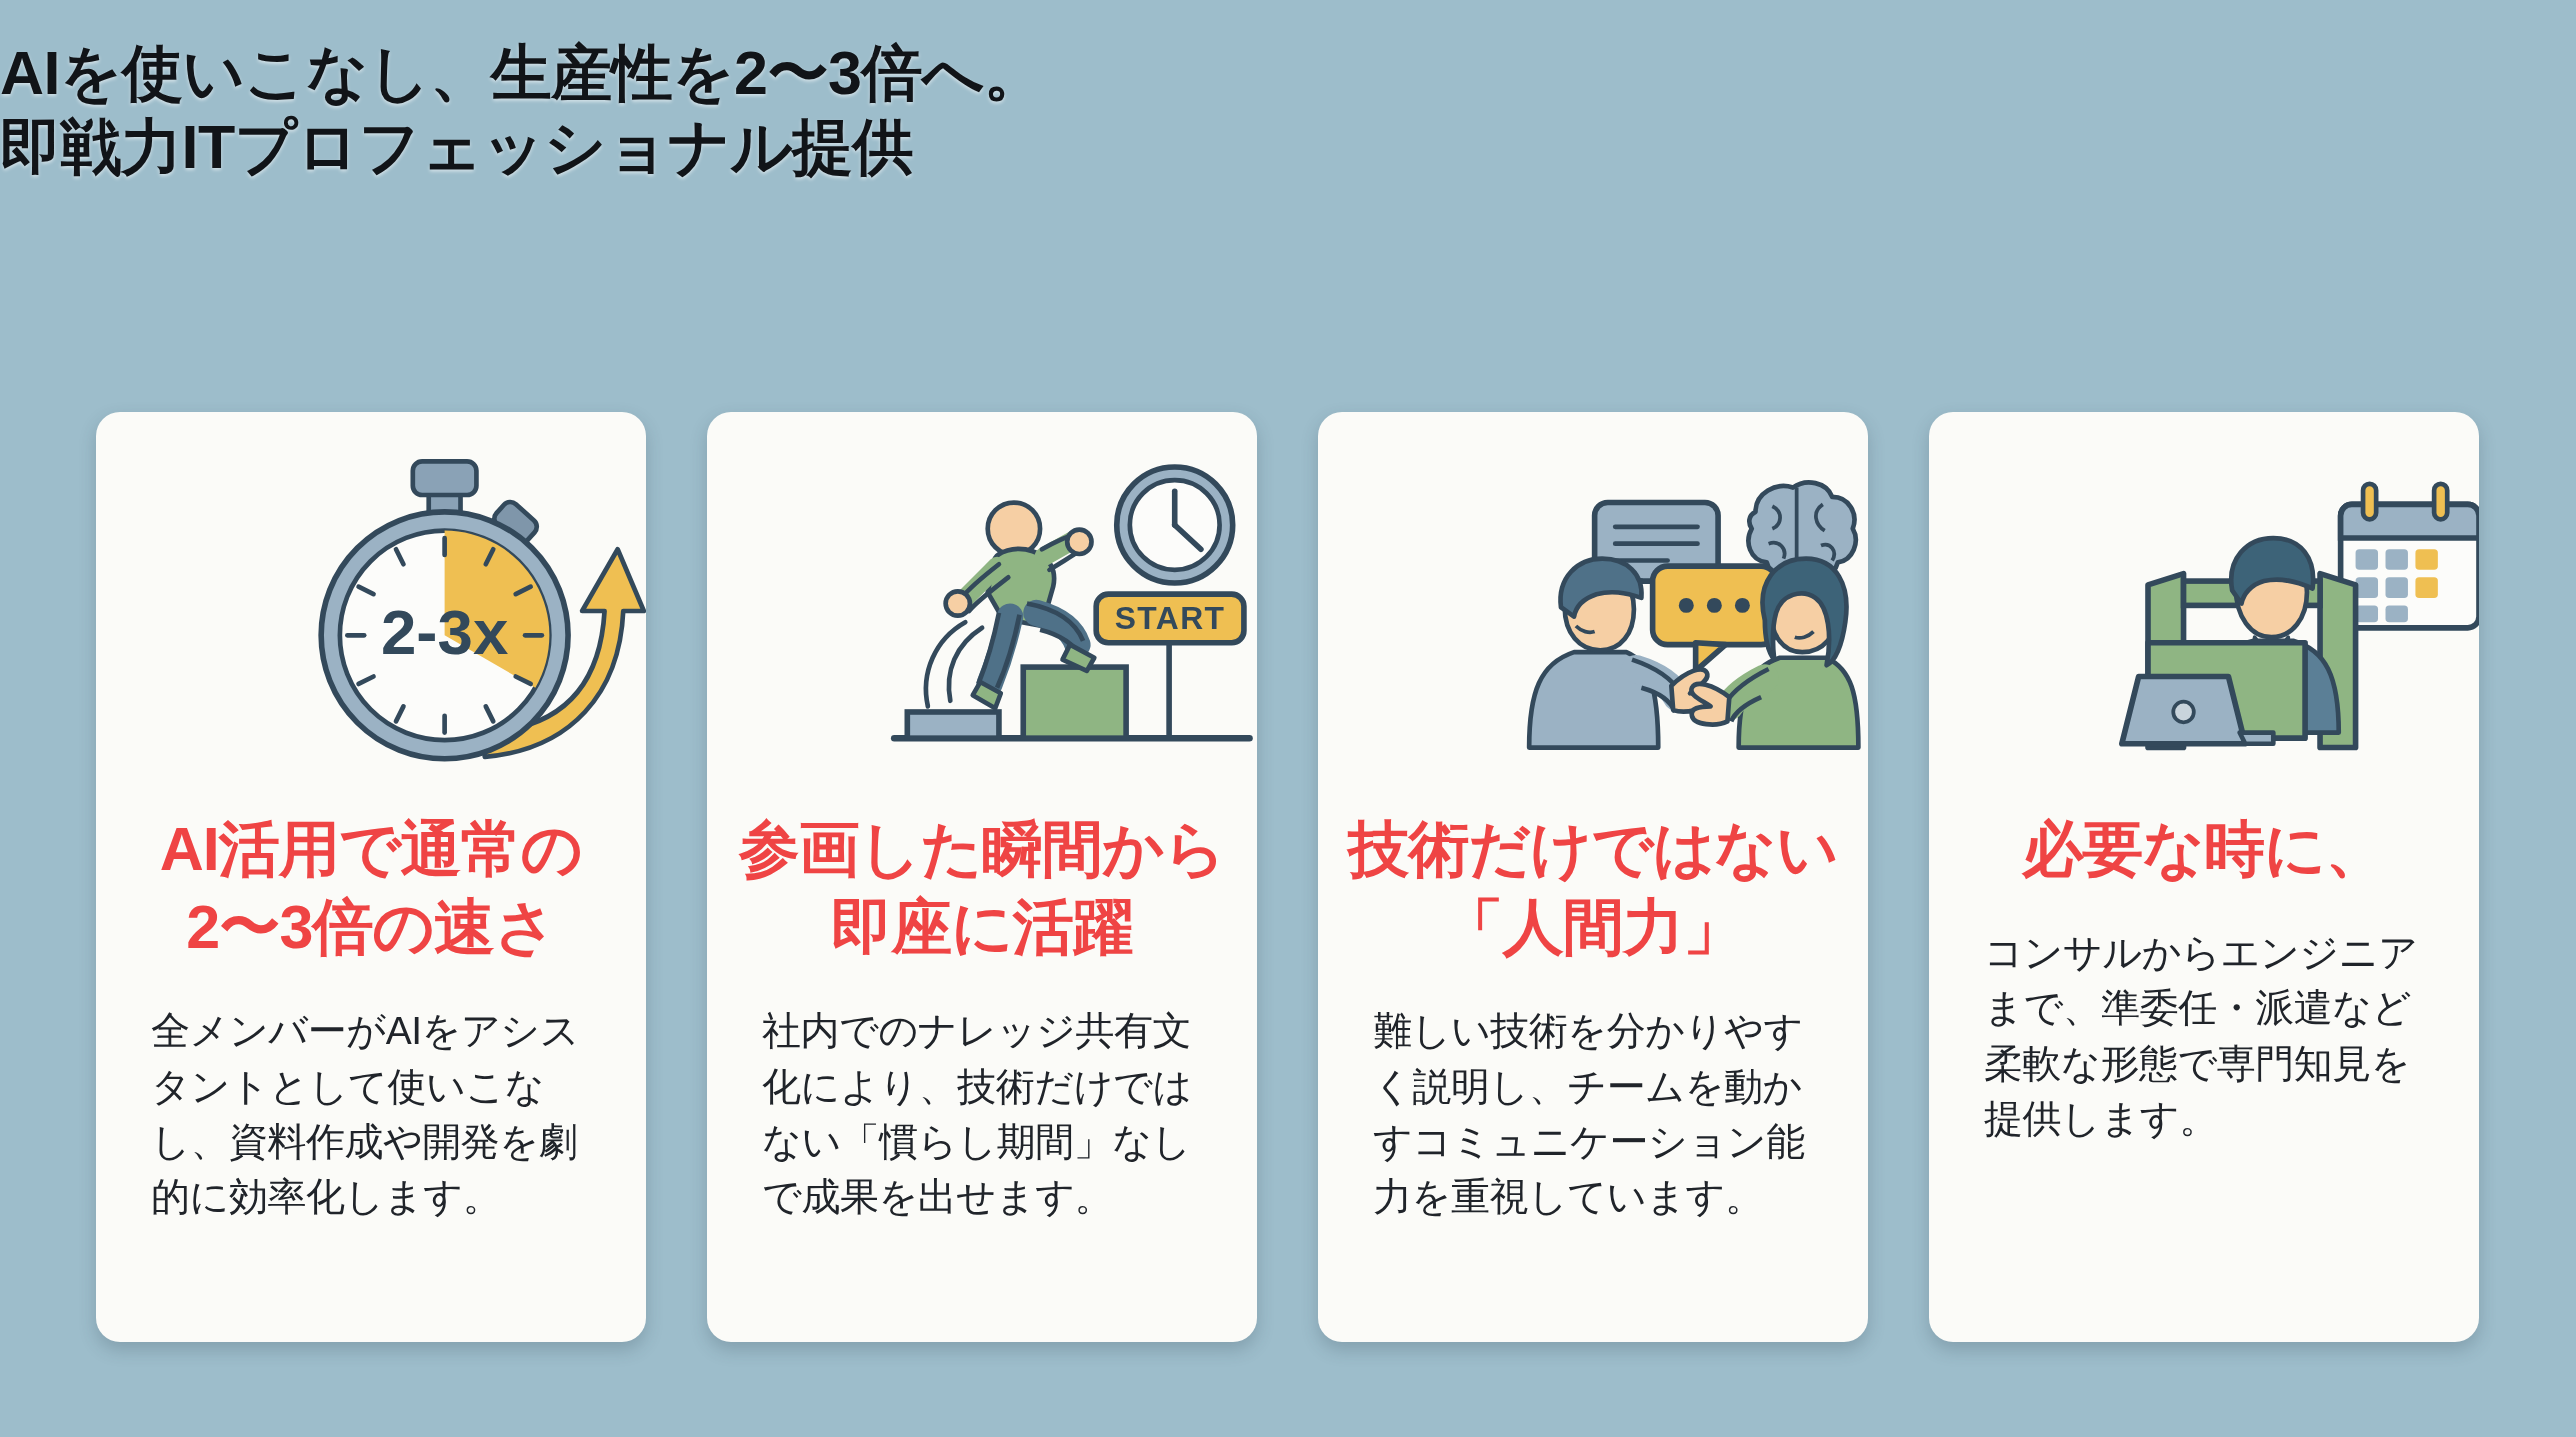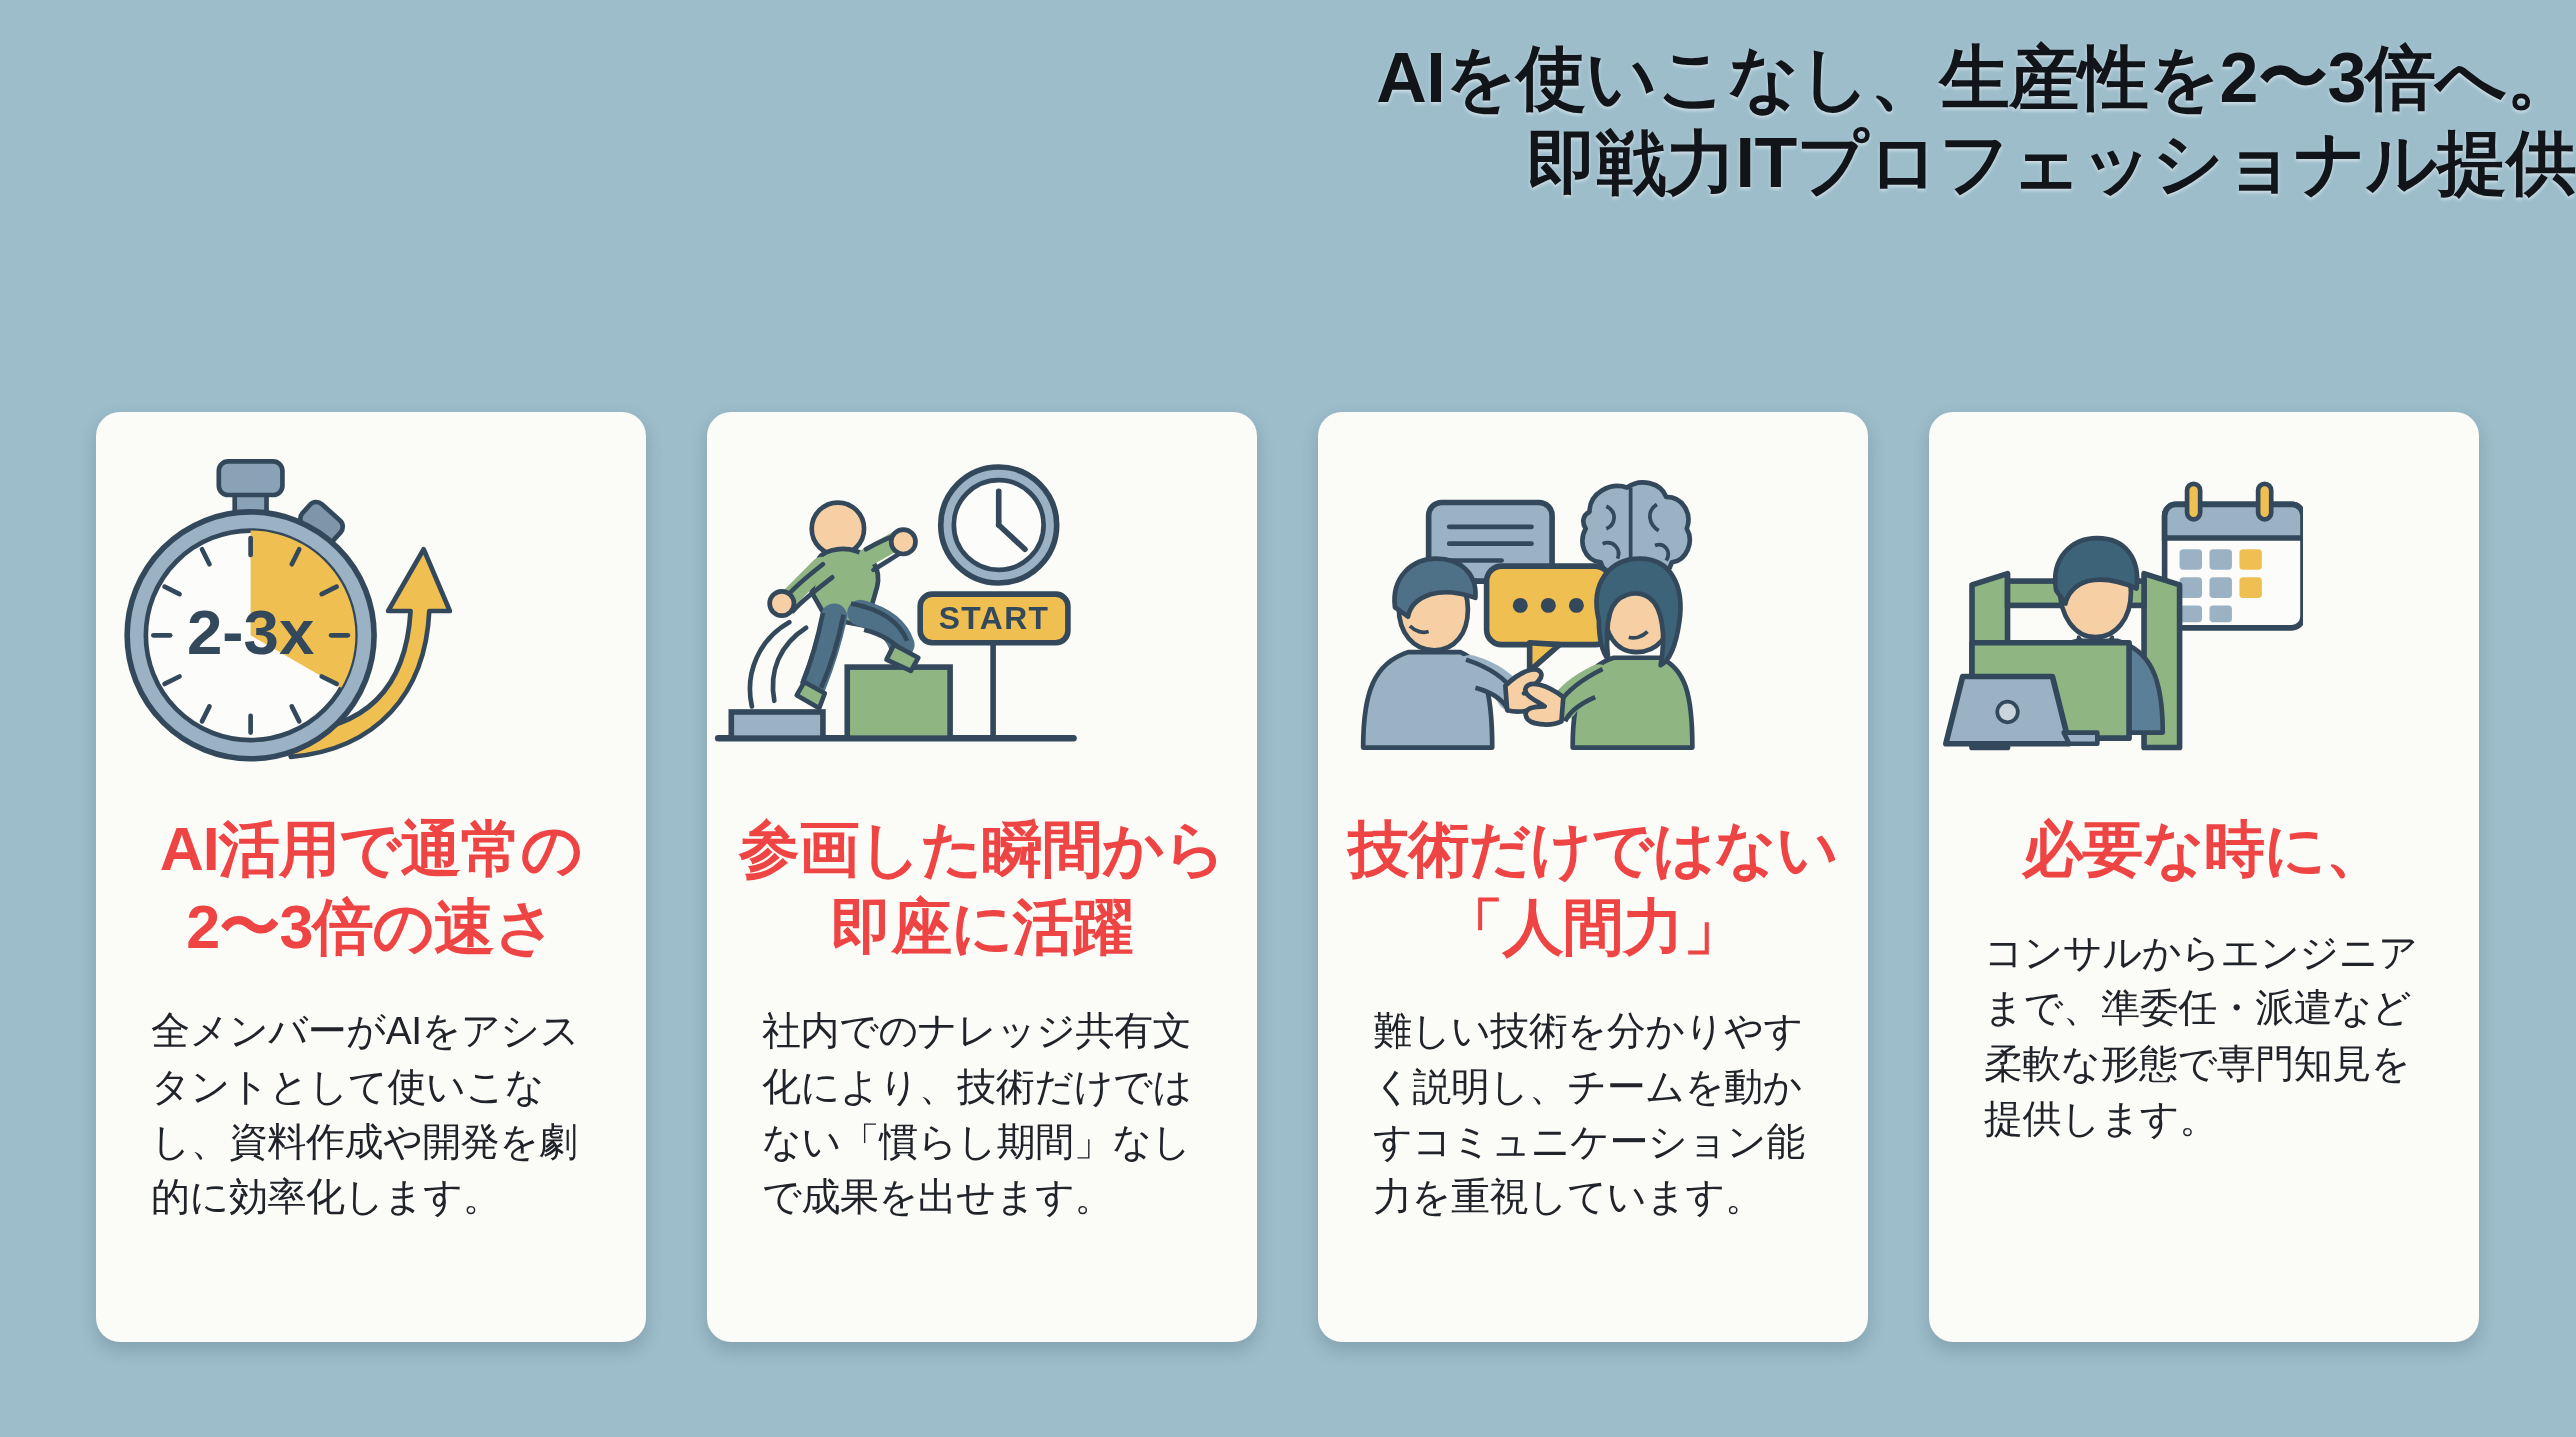--- a/index.html
+++ b/index.html
@@ -7,24 +7,24 @@
     width:2576px;height:1438px;overflow:hidden;
     background:#9dbdcb;
     font-family:"Liberation Sans","DejaVu Sans",sans-serif;
     position:relative;
   }
   .page{position:absolute;inset:0;}
 
   
   .headline{
     position:absolute;left:0;right:0;top:36px;
-    text-align:right;
+    text-align:left;
     color:#111418;
     font-weight:700;
-    font-size:70px;
+    font-size:61px;
     line-height:1.22;
     letter-spacing:-0.5px;
     text-shadow:0 1.9px 3.7px rgba(255,255,255,.55);
   }
   .headline .l1{display:block;}
   .headline .l2{display:block;}
 
   
   .cards{
     position:absolute;
@@ -41,21 +41,21 @@
     overflow:hidden;
     display:flex;
     flex-direction:column;
     align-items:center;
     position:relative;
   }
 
   .icon-wrap{
     width:100%;
     height:398px;
-    display:flex;align-items:center;justify-content:flex-start;
+    display:flex;align-items:center;justify-content:flex-end;
     flex:0 0 auto;
   }
   .icon-wrap svg{display:block;}
 
   .card-title{
     font-size:61px;
     font-weight:700;
     color:#ef4444;
     line-height:1.28;
     text-align:center;

